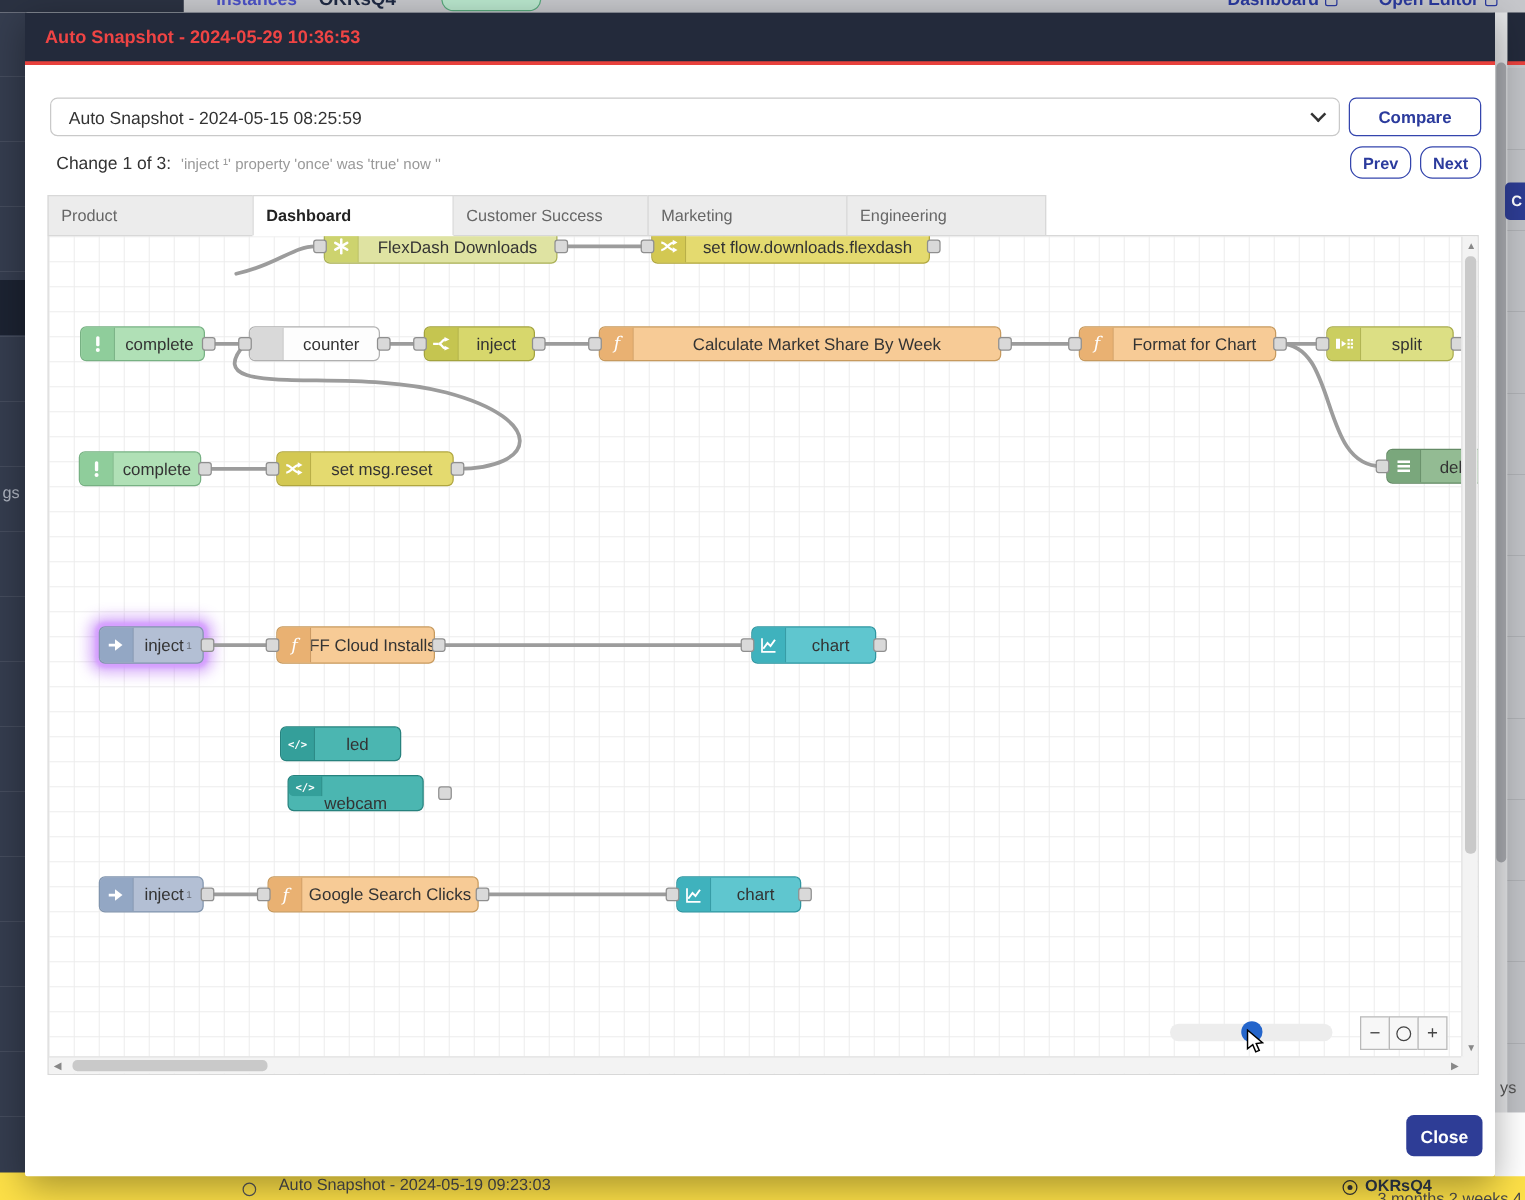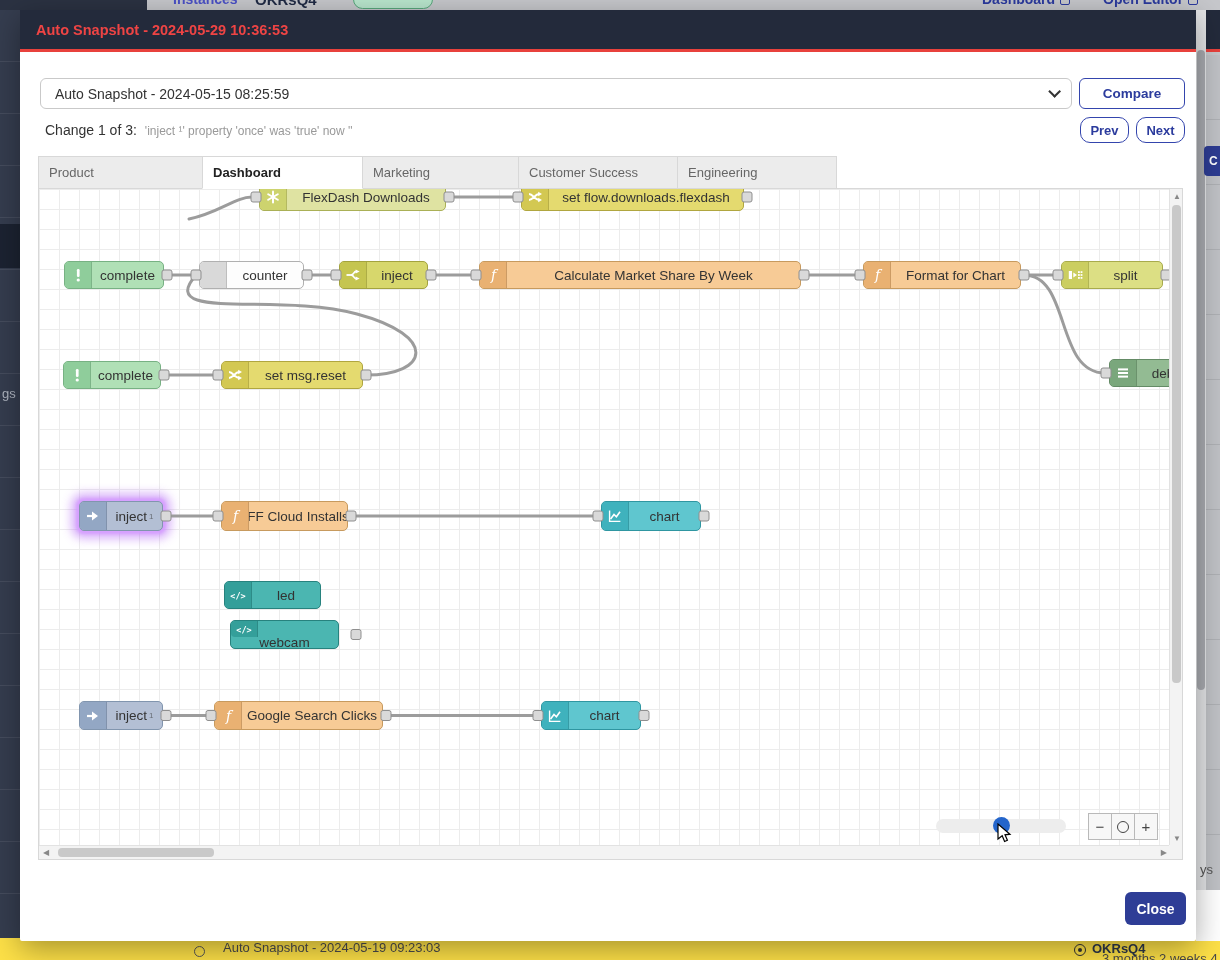--- a/index.html
+++ b/index.html
@@ -203,22 +203,22 @@
     <div id="change-row">
       <span id="change-label">Change 1 of 3:</span>
       <span id="change-detail">'inject ¹' property 'once' was 'true' now ''</span>
     </div>
     <div class="btn-outline" id="prev-btn">Prev</div>
     <div class="btn-outline" id="next-btn">Next</div>
 
     <div id="tab-bar">
         <div class="tab">Product</div>
         <div class="tab active">Dashboard</div>
+        <div class="tab">Customer Success</div>
         <div class="tab">Marketing</div>
-        <div class="tab">Customer Success</div>
         <div class="tab">Engineering</div>
       </div>
 
     <div id="canvas">
       <div id="nodes">
           <div class="fnode" style="left: 220px; top: -6px; width: 187px; height: 28px; background: rgb(223, 227, 162); border-color: rgb(170, 176, 86); justify-content: center;">
             <div class="fnode-icon" style="background: rgb(205, 211, 110);">
               <svg viewBox="0 0 16 16" width="16" height="16">
                 <use href="#i-asterisk"></use>
               </svg>

